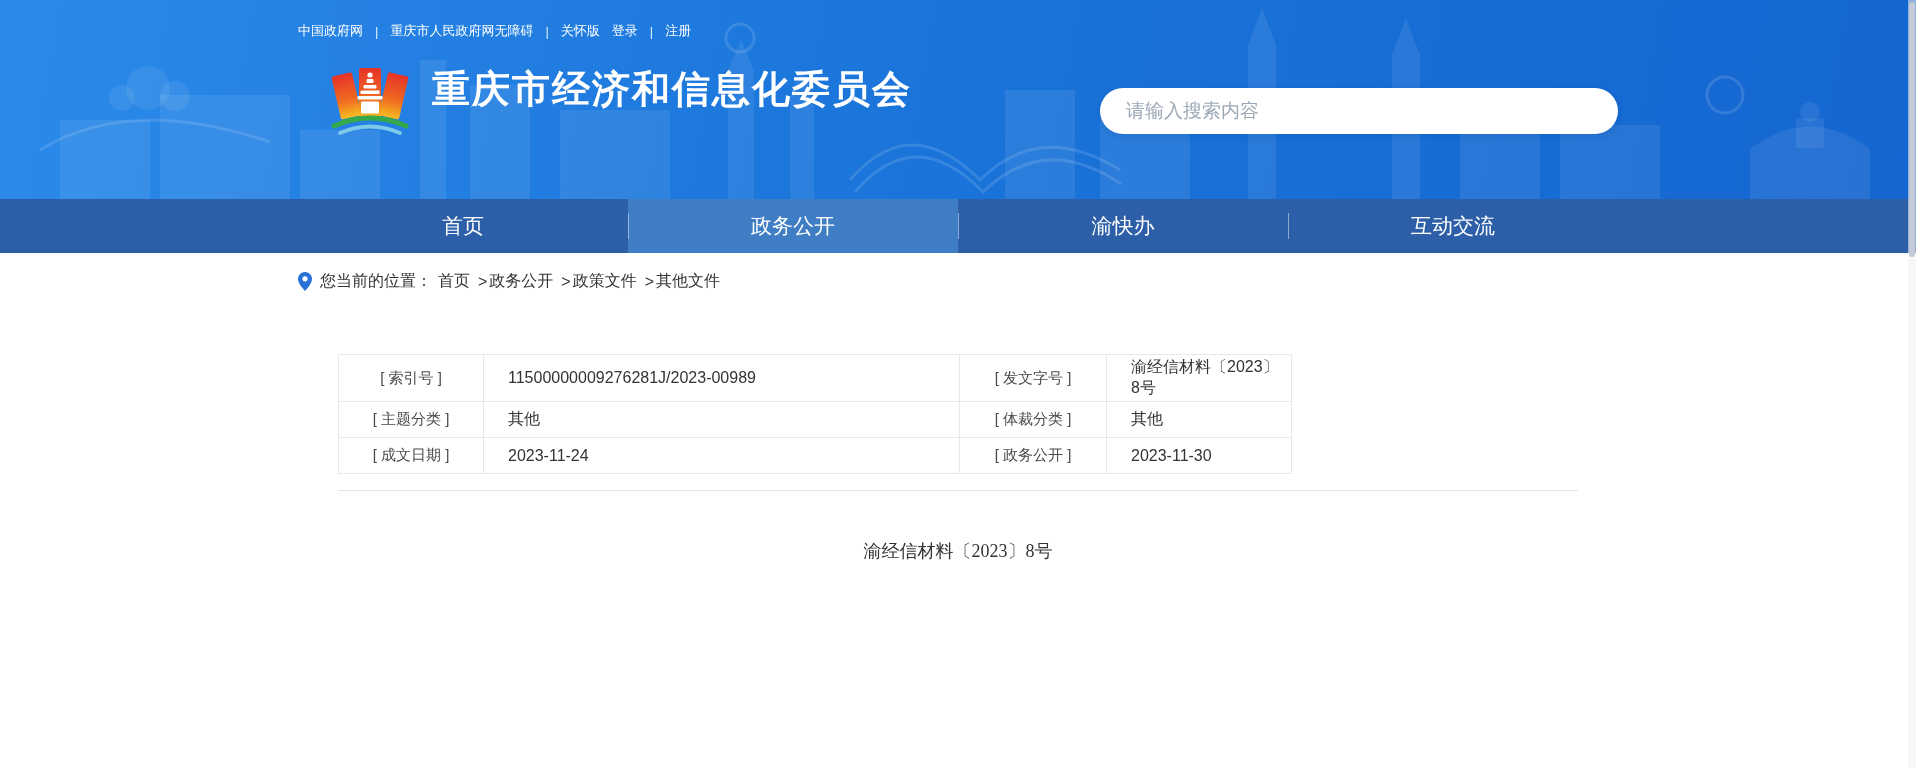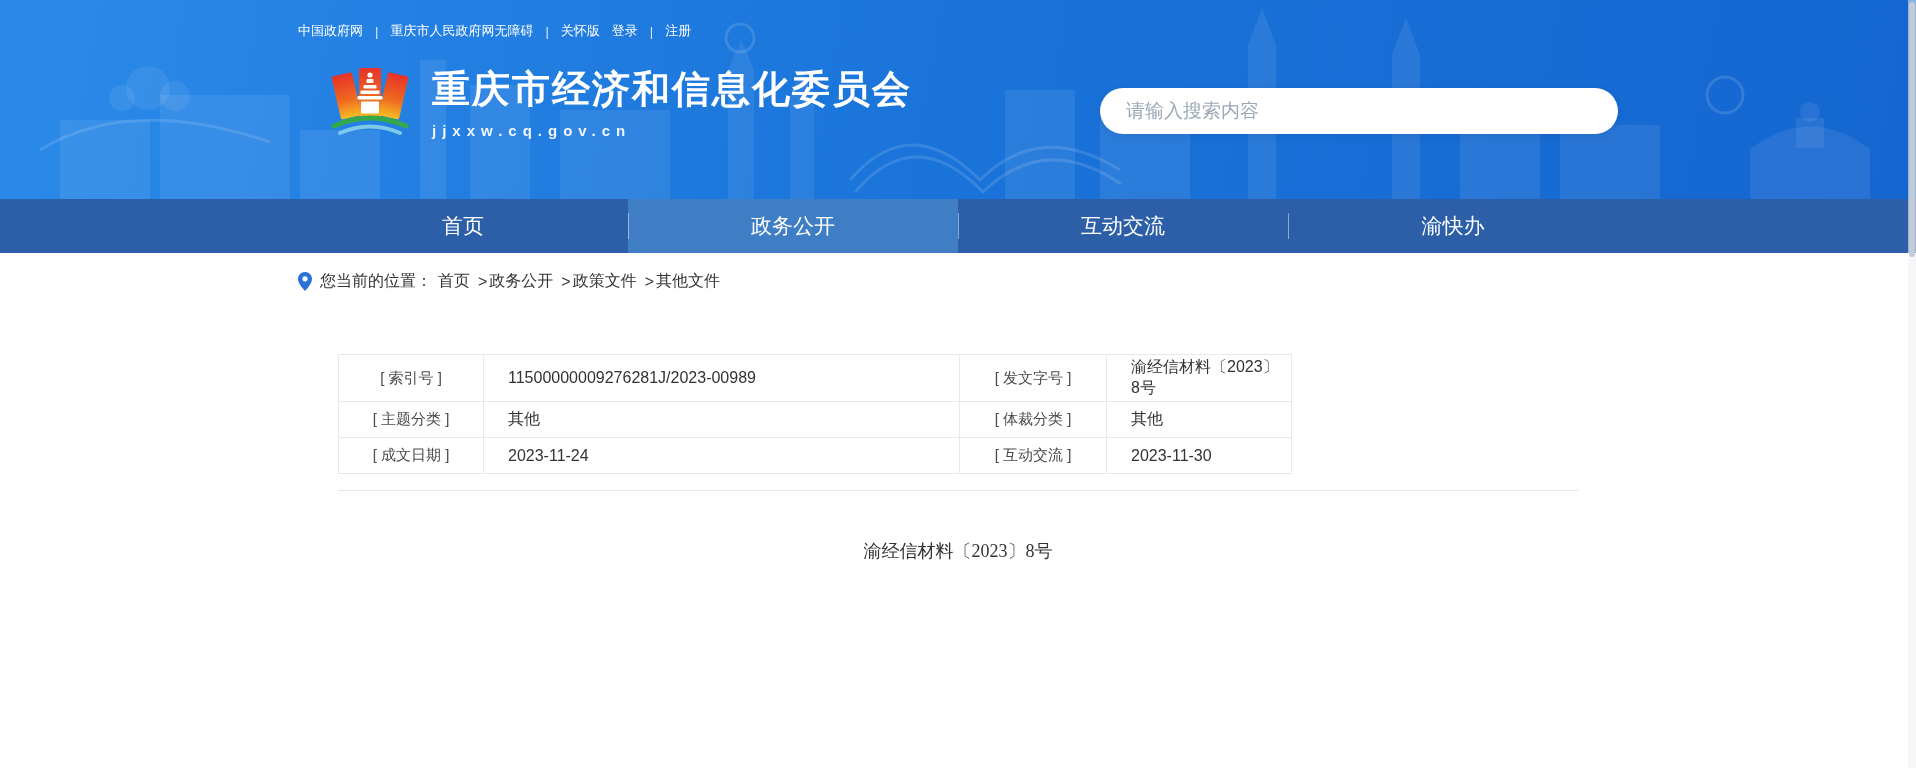--- a/index.html
+++ b/index.html
@@ -138,36 +138,35 @@
           <rect x="33.5" y="25" width="13" height="3.4" rx="1" fill="#fff"></rect>
           <rect x="30.5" y="30.5" width="19" height="3.4" rx="1" fill="#fff"></rect>
           <rect x="27.5" y="36" width="25" height="3.4" rx="1" fill="#fff"></rect>
           <rect x="31" y="41.5" width="18" height="12" rx="1" fill="#fff"></rect>
           <path d="M4,66 Q40,50 76,66" fill="none" stroke="#35a94a" stroke-width="5" stroke-linecap="round"></path>
           <path d="M10,73 Q40,60 70,73" fill="none" stroke="#7ec8ea" stroke-width="4" stroke-linecap="round"></path>
         </g>
       </svg>
       <div>
         <div class="site-name">重庆市经济和信息化委员会</div>
-        <div class="site-url">jjxxw.cq.gov.cn</div>
       </div>
     </div>
 
     <div class="search-box">
       <input type="text" placeholder="请输入搜索内容" style="">
     </div>
   </div>
 </div>
 
 <div class="nav">
   <div class="nav-inner">
     <div class="nav-item">首页</div>
     <div class="nav-item active">政务公开</div>
+    <div class="nav-item">渝快办</div>
     <div class="nav-item">互动交流</div>
-    <div class="nav-item">渝快办</div>
     <div class="nav-div" style="left:330px;"></div>
     <div class="nav-div" style="left:660px;"></div>
     <div class="nav-div" style="left:990px;"></div>
   </div>
 </div>
 
 <div class="crumb-wrap">
   <span class="pin">
     <svg width="14" height="19" viewBox="0 0 14 19">
       <path d="M7,0 C3.1,0 0,3.1 0,7 C0,12 7,19 7,19 C7,19 14,12 14,7 C14,3.1 10.9,0 7,0 Z" fill="#2a72d8"></path>
@@ -196,21 +195,21 @@
       </tr>
       <tr>
         <td class="lbl">[ 主题分类 ]</td>
         <td class="val">其他</td>
         <td class="lbl2">[ 体裁分类 ]</td>
         <td class="val2">其他</td>
       </tr>
       <tr>
         <td class="lbl">[ 成文日期 ]</td>
         <td class="val">2023-11-24</td>
-        <td class="lbl2">[ 互动交流 ]</td>
+        <td class="lbl2">[ 政务公开 ]</td>
         <td class="val2">2023-11-30</td>
       </tr>
     </tbody>
   </table>
 
 
   <div class="title-divider"></div>
 
   <div class="doc-number">渝经信材料〔2023〕8号</div>
 </div>

